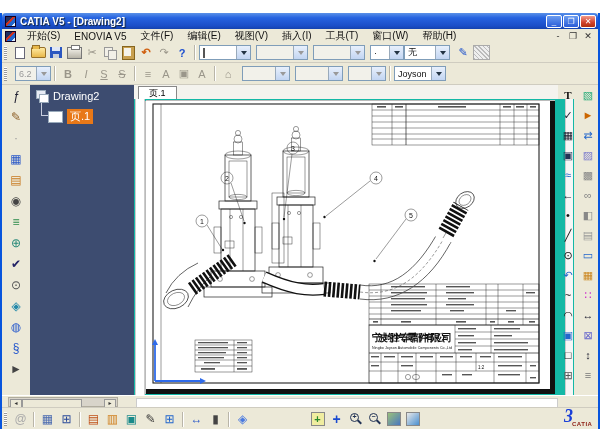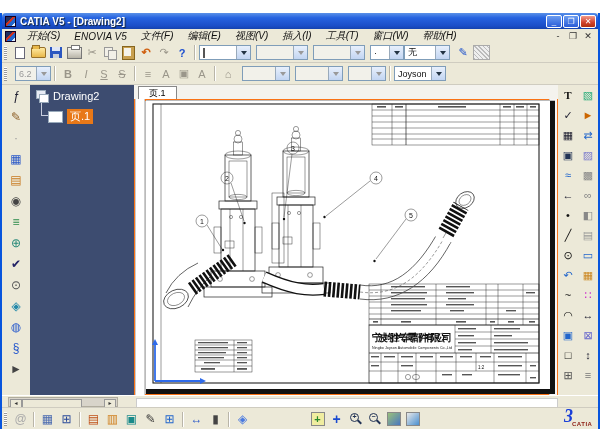--- a/index.html
+++ b/index.html
@@ -11,21 +11,21 @@
   #win{left:0;top:13px;width:600px;height:416px;border-left:2px solid #0855DD;border-right:2px solid #0855DD;border-bottom:2px solid #0855DD;box-sizing:border-box;background:#ECE9D8;}
   #titlebar{left:0;top:0;width:596px;height:16px;background:linear-gradient(180deg,#5a91e8 0%,#2663e0 30%,#1b4ec8 80%,#1543ae 100%);border-radius:4px 4px 0 0;display:flex;align-items:center;color:#fff;}
   #titlebar .ttl{font-size:10px;font-weight:bold;text-shadow:1px 1px 1px #123;white-space:nowrap;}
   .appicon{width:11px;height:11px;margin:0 4px 0 3px;background:linear-gradient(135deg,#203060 0 35%,#cc3322 35% 55%,#2266cc 55% 80%,#ddeeff 80%);border:1px solid #102;box-sizing:border-box;}
   .winbtns{margin-left:auto;display:flex;gap:1px;margin-right:2px;}
   .wbtn{width:16px;height:13px;border:1px solid #fff;border-radius:2px;font-size:8px;line-height:11px;text-align:center;color:#fff;box-sizing:border-box;}
   .wbtn.min,.wbtn.res{background:linear-gradient(180deg,#6b9cf0,#2a5cd8);}
   .wbtn.cls{background:linear-gradient(180deg,#f19a8a,#d0402a 60%,#b03010);}
   
   #menubar{left:0;top:16px;width:596px;height:14px;background:#ECE9D8;display:flex;align-items:center;font-size:10px;color:#111;border-bottom:1px solid #d8d4c8;}
-  .menuitem{padding:0 7px;white-space:nowrap;font-style:italic;}
+  .menuitem{padding:0 7px;white-space:nowrap;}
   .mdi{margin-left:auto;display:flex;gap:3px;margin-right:4px;color:#333;font-size:9px;}
   .mdi span{width:12px;text-align:center;}
   
   .tb{background:#ECE9D8;display:flex;align-items:center;box-sizing:border-box;border-bottom:1px solid #cfccc0;}
   #tb1{left:0;top:30px;width:596px;height:20px;}
   #tb2{left:0;top:50px;width:596px;height:22px;}
   .grip{width:3px;height:14px;margin:0 4px 0 2px;background:repeating-linear-gradient(180deg,#fff 0 1px,#999 1px 2px);}
   .sep{width:1px;height:15px;background:#b9b5a8;border-right:1px solid #fff;margin:0 3px;}
   .tbtn{width:18px;height:17px;display:flex;align-items:center;justify-content:center;font-size:11px;color:#333;}
   .tbtn.gray{color:#9a968a;}
@@ -68,21 +68,21 @@
   .treepage{position:absolute;left:18px;top:24px;display:flex;align-items:center;gap:4px;}
   .pageic2{width:13px;height:10px;background:#fff;border:1px solid #9ab;}
   .sel{background:#E87818;color:#fff;padding:0 3px;}
   .tline{position:absolute;background:#c8cede;}
   #treescroll{left:122px;top:0;width:10px;height:310px;background:#d8d4ca;border-left:1px solid #b8b4a8;}
   .sarrow{position:absolute;left:0;width:10px;height:10px;background:#ece9d8;border:1px solid #aaa;box-sizing:border-box;font-size:6px;line-height:8px;text-align:center;color:#333;}
   
   #doc{left:132px;top:0;width:424px;height:310px;background:#fff;}
   #tabbar{position:absolute;left:0;top:0;width:424px;height:14px;background:#f4f3ee;border-bottom:1px solid #999;}
   .tab{position:absolute;left:4px;top:1px;height:13px;padding:0 10px;background:#fff;border:1px solid #888;border-bottom:none;font-size:9px;line-height:13px;}
-  #viewport{position:absolute;left:0;top:14px;width:424px;height:296px;background:#f97316;overflow:hidden;}
+  #viewport{position:absolute;left:0;top:14px;width:424px;height:296px;background:#14b8a6;overflow:hidden;padding-left:16px;}
   .vscroll{position:absolute;left:1px;top:0;width:8px;height:296px;background:#fff;border-left:1px solid #ccc;border-right:1px solid #ccc;}
   #sheet{position:absolute;left:12px;top:2px;width:404px;height:288px;background:#fff;border-right:5px solid #111;border-bottom:5px solid #111;box-shadow:-1px 0 0 #bbb,0 -1px 0 #bbb;}
   .vscroll2{position:absolute;right:1px;top:0;width:7px;height:296px;background:#f6f6f6;border-left:1px solid #ccc;}
   
   #rightstrips{left:556px;top:0;width:40px;height:310px;display:flex;}
   .rcol{width:20px;display:flex;flex-direction:column;align-items:center;}
   .ric{width:18px;height:20px;display:flex;align-items:center;justify-content:center;font-size:11px;color:#223;}
   
   #scrollrow{left:0;top:382px;width:596px;height:12px;background:#ECE9D8;border-top:1px solid #fff;}
   .hscroll{position:absolute;top:1px;height:10px;background:#d8d4ca;border:1px solid #b0ac9e;box-sizing:border-box;}

